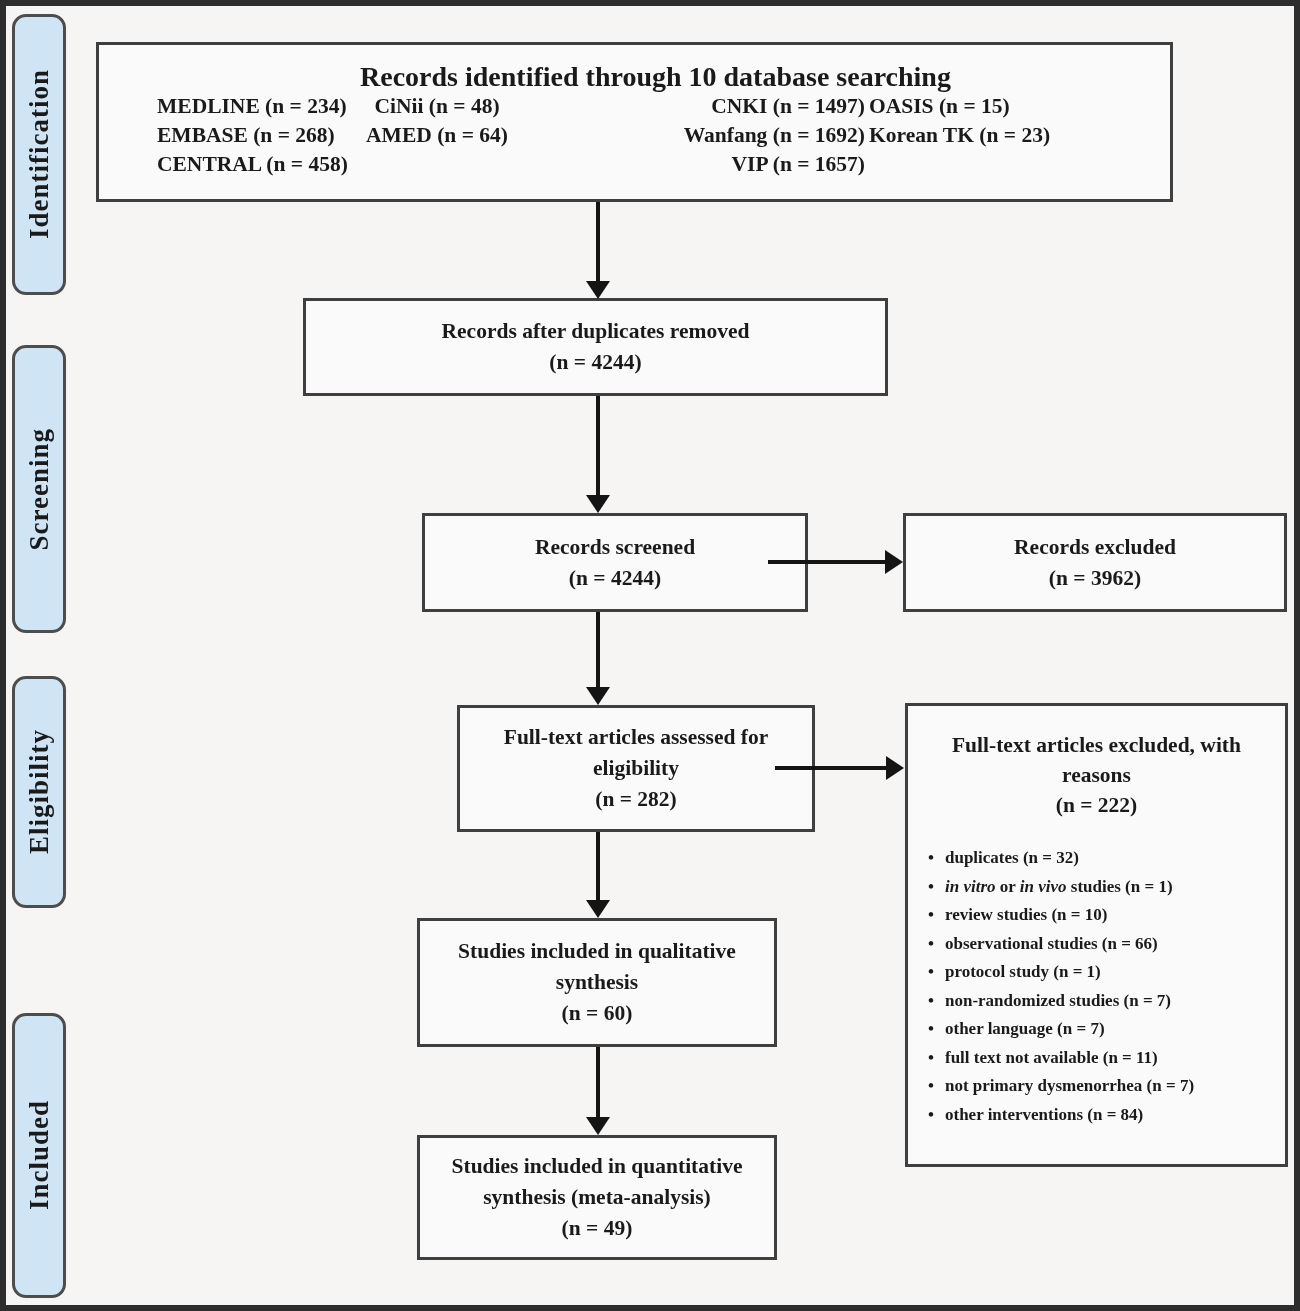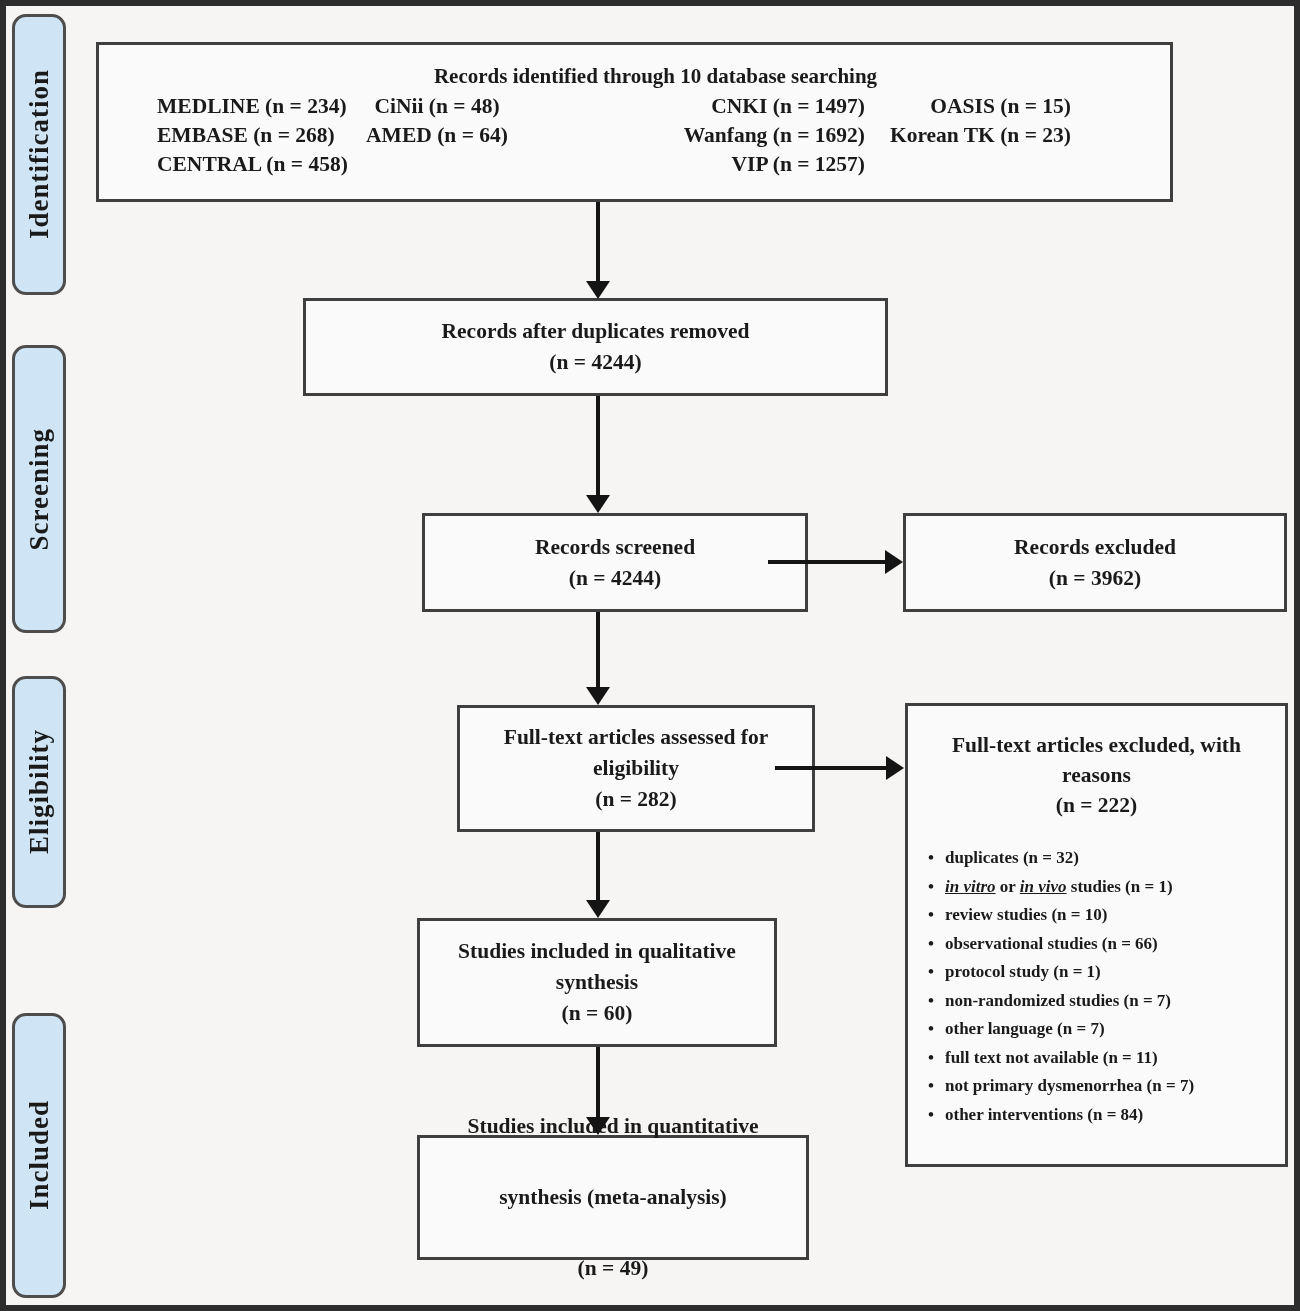--- a/index.html
+++ b/index.html
@@ -45,34 +45,34 @@
     text-align:center;
     font-size:21.5px;line-height:31px;
   }
   #box-identified{left:96px;top:42px;width:1077px;height:160px;display:block;}
   #box-duplicates{left:303px;top:298px;width:585px;height:98px;}
   #box-screened{left:422px;top:513px;width:386px;height:99px;}
   #box-records-excluded{left:903px;top:513px;width:384px;height:99px;}
   #box-fulltext{left:417px;top:705px;width:358px;height:127px;margin-left:40px;}
   #box-fulltext-excluded{left:905px;top:703px;width:383px;height:464px;display:block;text-align:left;}
   #box-qualitative{left:417px;top:918px;width:360px;height:129px;}
-  #box-quantitative{left:417px;top:1135px;width:392px;height:125px;gap:40px;}
+  #box-quantitative{left:417px;top:1135px;width:360px;height:125px;}
   
-  .id-title{position:absolute;left:0;right:0;top:16px;text-align:center;font-size:21px;padding-left:42px;}
+  .id-title{position:absolute;left:0;right:0;top:16px;text-align:center;font-size:28px;padding-left:42px;}
   .id-col{position:absolute;top:47px;font-size:21.5px;line-height:29px;white-space:nowrap;}
   #id-col-0{left:58px;text-align:left;}
   #id-col-1{left:258px;width:160px;text-align:center;}
   #id-col-2{left:558px;width:208px;text-align:right;}
-  #id-col-3{left:770px;width:202px;text-align:right;}
+  #id-col-3{left:770px;width:202px;text-align:left;}
   
   .fte-title{margin-top:24px;text-align:center;font-size:21.5px;line-height:30px;}
   .fte-list{list-style:none;margin:24px 0 0 16px;padding:0 10px 0 4px;font-size:17px;line-height:28.5px;}
   .fte-list li{white-space:nowrap;}
   .fte-list .bullet{display:inline-block;width:17px;}
-  .it{font-style:italic;text-decoration:underline;}
+  .it{font-style:italic;}
   
   .vline{position:absolute;width:4px;background:var(--arrow,#141414);}
   .hline{position:absolute;height:4px;background:var(--arrow,#141414);}
   .head-down{position:absolute;width:0;height:0;
     border-left:12px solid transparent;border-right:12px solid transparent;
     border-top:18px solid var(--arrow,#141414);}
   .head-right{position:absolute;width:0;height:0;
     border-top:12px solid transparent;border-bottom:12px solid transparent;
     border-left:18px solid var(--arrow,#141414);}
 </style>
@@ -101,21 +101,21 @@
       <div>EMBASE (n = 268)</div>
       <div>CENTRAL (n = 458)</div>
     </div>
     <div class="id-col" id="id-col-1">
       <div>CiNii (n = 48)</div>
       <div>AMED (n = 64)</div>
     </div>
     <div class="id-col" id="id-col-2">
       <div>CNKI (n = 1497)</div>
       <div>Wanfang (n = 1692)</div>
-      <div>VIP (n = 1257)</div>
+      <div>VIP (n = 1657)</div>
     </div>
     <div class="id-col" id="id-col-3">
       <div>OASIS (n = 15)</div>
       <div>Korean TK (n = 23)</div>
     </div>
   </div>
 
   <div class="fbox" id="box-duplicates">
     <div>Records after duplicates removed</div>
     <div>(n = 4244)</div>

